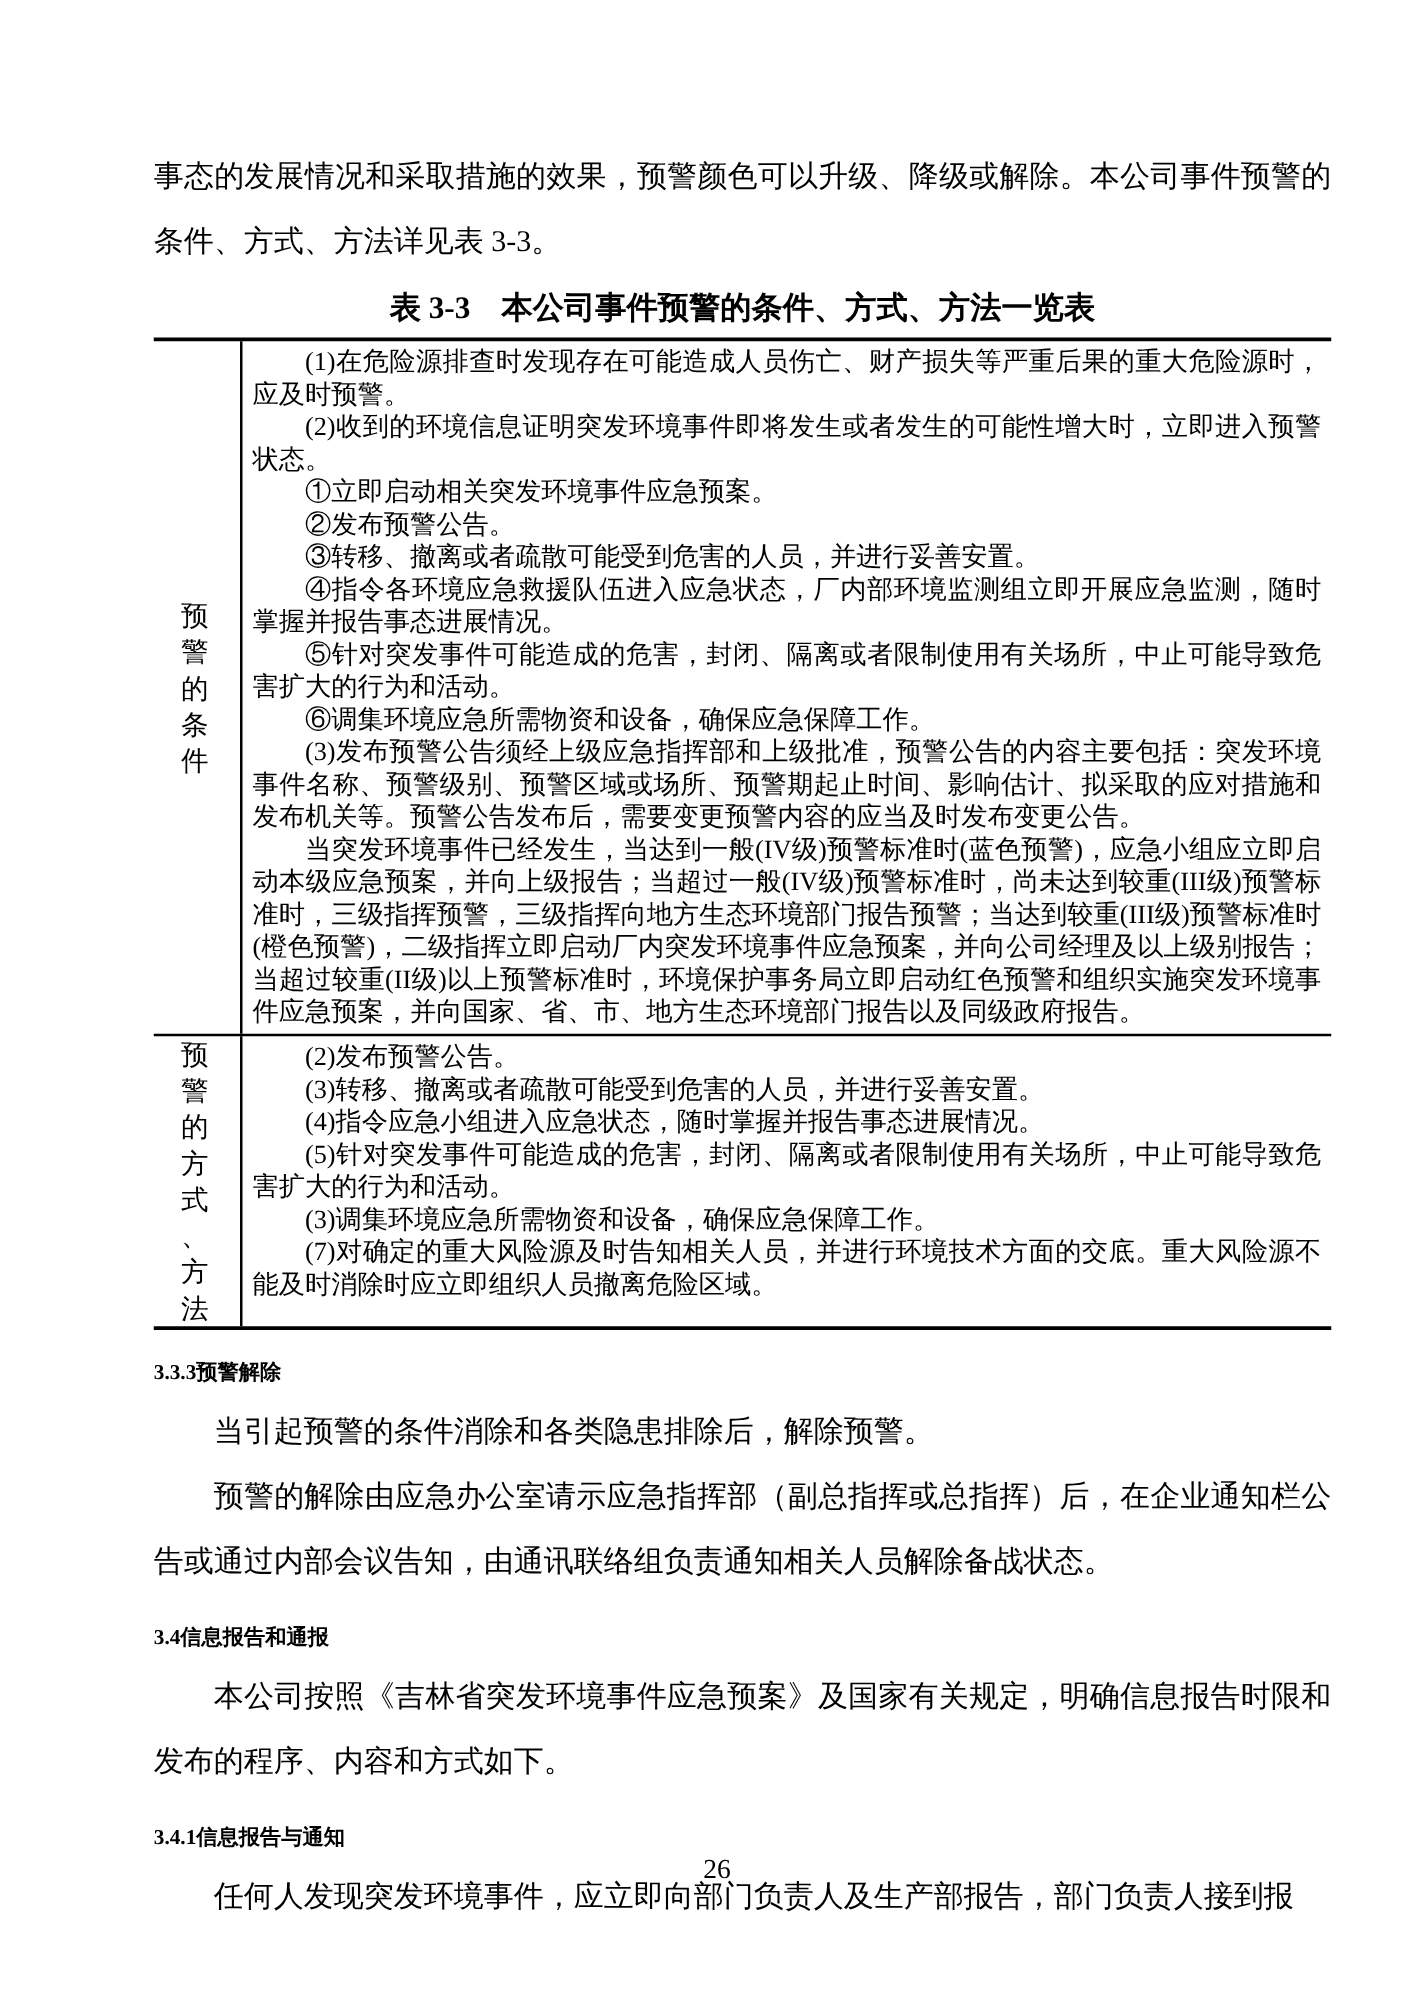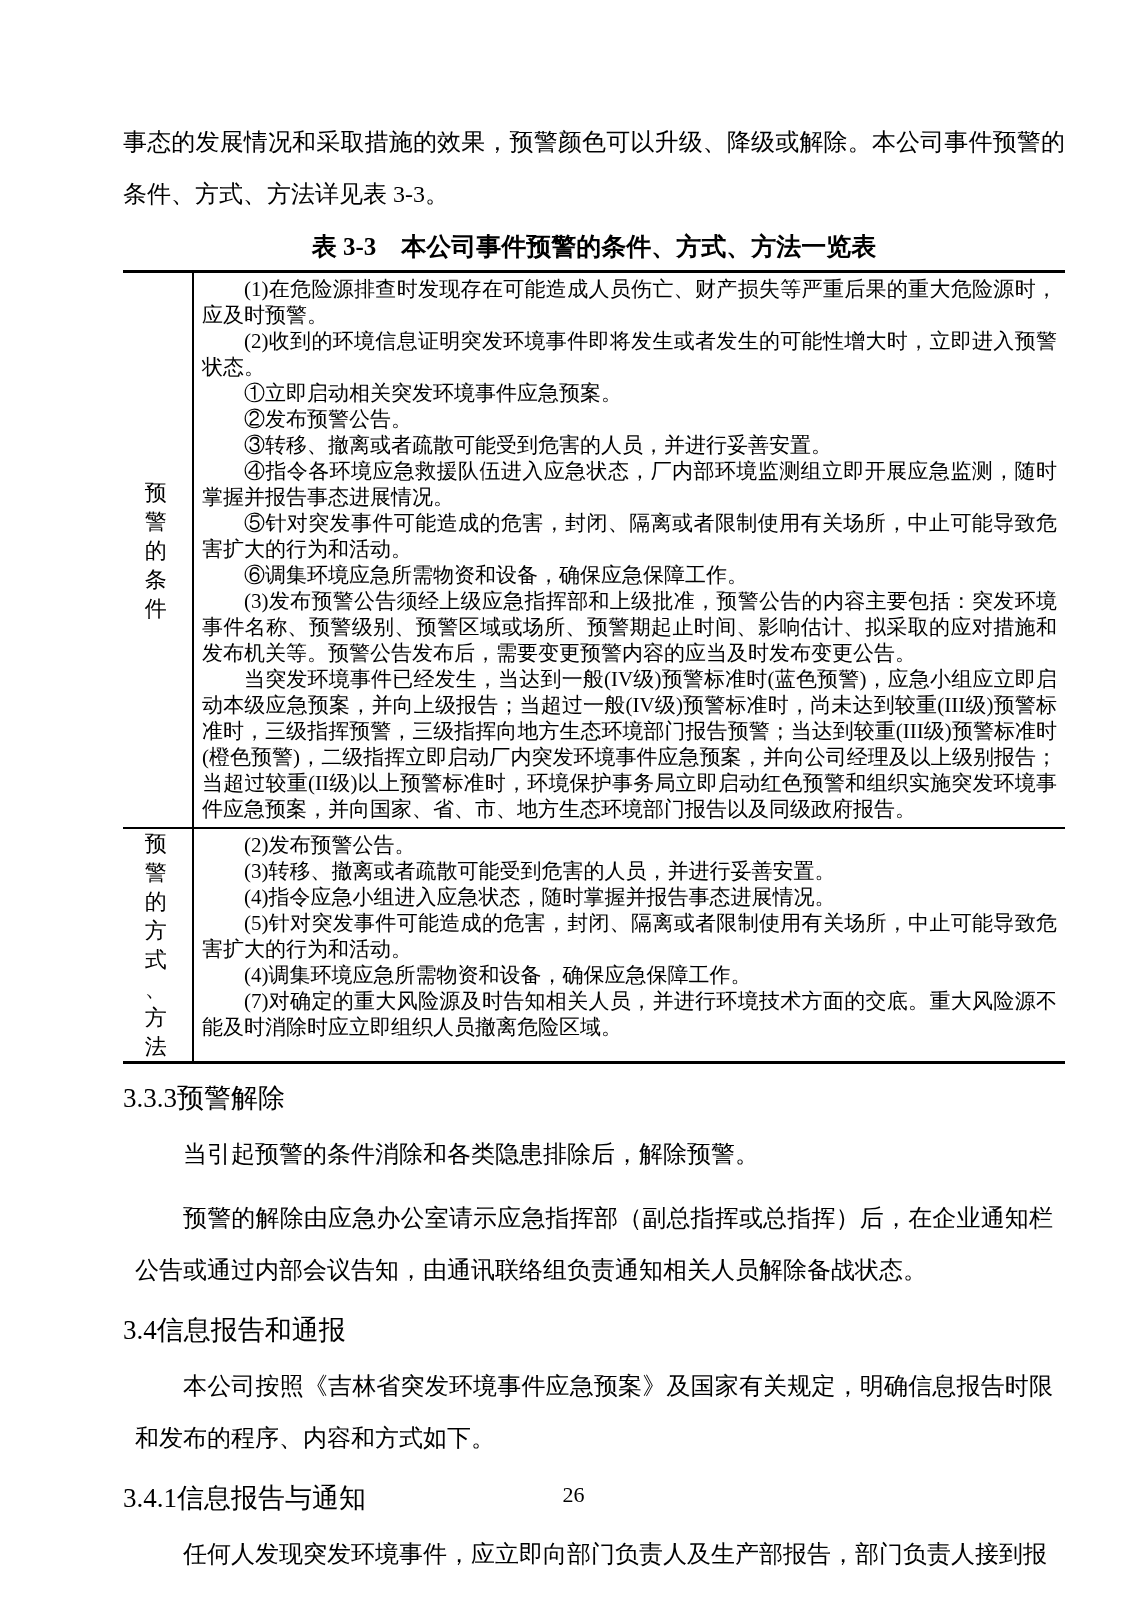--- a/index.html
+++ b/index.html
@@ -51,26 +51,26 @@
   }
   .prow-body {
     flex: 1;
     padding: 3px 8px 5px 8px;
     text-align: justify;
     font-family: Liberation Serif, serif;
   }
   .prow-body p { text-indent: 2em; }
 
   .section-heading {
-    font-size: 27px;
-    font-weight: normal;
+    font-size: 17px;
+    font-weight: bold;
     line-height: 36px;
     margin: 16px 0 4px;
   }
-  .section p { margin: 12px; }
+  .section p { margin: 0; }
 
   .page-number {
     position: absolute;
     left: 16px; right: 0;
     bottom: 92px;
     text-align: center;
     font-size: 22px;
   }
 </style>
 </head>
@@ -104,21 +104,21 @@
 
     <div class="prow">
       <div class="prow-header">
         <div class="vtext">预警的方式、方法</div>
       </div>
       <div class="prow-body">
         <p>(2)发布预警公告。</p>
         <p>(3)转移、撤离或者疏散可能受到危害的人员，并进行妥善安置。</p>
         <p>(4)指令应急小组进入应急状态，随时掌握并报告事态进展情况。</p>
         <p>(5)针对突发事件可能造成的危害，封闭、隔离或者限制使用有关场所，中止可能导致危害扩大的行为和活动。</p>
-        <p>(4)调集环境应急所需物资和设备，确保应急保障工作。</p>
+        <p>(3)调集环境应急所需物资和设备，确保应急保障工作。</p>
         <p>(7)对确定的重大风险源及时告知相关人员，并进行环境技术方面的交底。重大风险源不能及时消除时应立即组织人员撤离危险区域。</p>
       </div>
     </div>
 
   </div>
 
   <div class="section">
     <div class="section-heading">3.3.3预警解除</div>
     <p class="body-text indent">当引起预警的条件消除和各类隐患排除后，解除预警。</p>
     <p class="body-text indent">预警的解除由应急办公室请示应急指挥部（副总指挥或总指挥）后，在企业通知栏公告或通过内部会议告知，由通讯联络组负责通知相关人员解除备战状态。</p>

